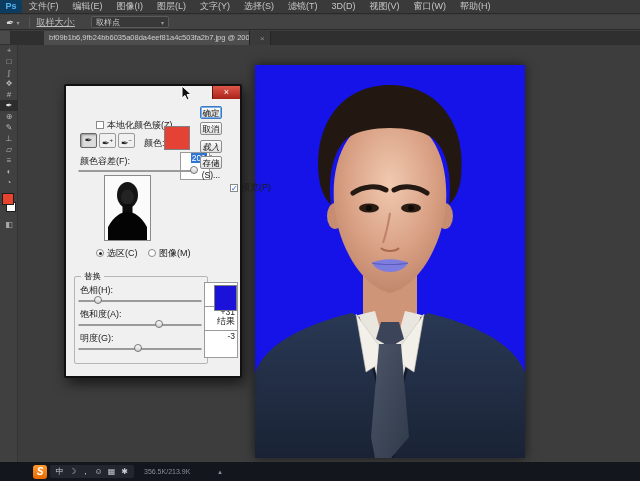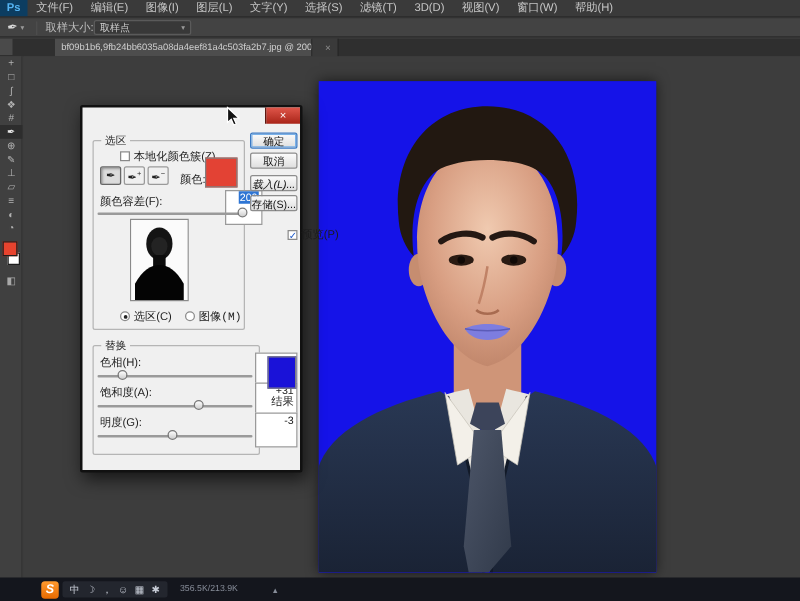--- a/index.html
+++ b/index.html
@@ -10,21 +10,21 @@
   .menubar { position:absolute; left:0; top:0; width:640px; height:14px; background:#3a3a3a; border-bottom:1px solid #2a2a2a; display:flex; align-items:flex-end; }
   .ps-logo { width:22px; height:14px; background:#0c3d61; color:#53b2f1; font-size:9px; font-weight:bold; display:flex; align-items:center; justify-content:center; }
   .menu-items { display:flex; }
   .menu-item { color:#c6c6c6; font-size:9px; padding:0 7px; line-height:14px; cursor:default; }
 
   
   .optionsbar { position:absolute; left:0; top:15px; width:640px; height:15px; background:#434343; border-bottom:1px solid #2b2b2b; display:flex; align-items:center; }
   .tool-icon-opt { color:#d6d6d6; font-size:10px; margin-left:6px; transform:rotate(-10deg); }
   .opt-caret { color:#9a9a9a; font-size:6px; margin:0 4px 0 2px; }
   .opt-sep { width:1px; height:11px; background:#2e2e2e; border-right:1px solid #555; margin:0 6px; }
-  .opt-label { color:#bdbdbd; font-size:9px; margin-right:0; }
+  .opt-label { color:#bdbdbd; font-size:9px; margin-right:16px;text-decoration:underline; }
   .opt-dropdown { background:#383838; border:1px solid #5a5a5a; height:12px; width:78px; display:flex; align-items:center; justify-content:space-between; padding:0 4px; border-radius:2px; }
   .opt-dropdown span { color:#cfcfcf; font-size:8px; }
   .opt-dropdown .dd-caret { color:#9a9a9a; font-size:6px; }
 
   
   .tabbar { position:absolute; left:0; top:31px; width:640px; height:14px; background:#2f2f2f; display:flex; }
   .panel-toggle { width:10px; height:13px; background:#4a4a4a; margin-right:34px; }
   .tab { display:flex; align-items:center; height:14px; padding:0 5px; font-size:7.5px; color:#9b9b9b; background:#3a3a3a; border-right:1px solid #242424; white-space:nowrap; overflow:hidden; }
   .tab.active { background:#4d4d4d; color:#cfcfcf; }
   .tab .tab-close { margin-left:5px; color:#8d8d8d; font-size:8px; }
@@ -56,21 +56,21 @@
   .eyebtn { position:absolute; width:17px; height:15px; background:#f0f0f0; border:1px solid #9a9a9a; border-radius:2px; font-size:9px; text-align:center; line-height:13px; color:#222; }
   .eyebtn.pressed { background:#dcdcdc; border:1px solid #666; box-shadow:inset 1px 1px 2px rgba(0,0,0,.35); }
   .eyebtn sup { font-size:6px; }
   .color-swatch { position:absolute; border:1px solid #808080; }
   .valbox { position:absolute; background:#fff; border:1px solid #9a9a9a; height:28px; font-size:8.5px; text-align:right; padding:0 2px; line-height:11px;margin-left:38px; }
   .valbox .sel { background:#2e75d4; color:#fff; padding:0 1px; }
   .slider { position:absolute; height:9px; }
   .slider .track { position:absolute; left:0; right:0; top:4px; height:2px; background:#fff; border:1px solid #9a9a9a; border-radius:1px; }
   .slider .thumb { position:absolute; top:0; width:8px; height:8px; margin-left:-4px; background:linear-gradient(#fdfdfd,#cfcfcf); border:1px solid #777; border-radius:50%; }
   .thumb-prev { position:absolute; left:38px; top:89px; width:47px; height:66px; background:#fff; border:1px solid #8a8a8a; }
-  .dlg-btn { position:absolute; left:134px; width:38px; height:13px; background:linear-gradient(#fbfbfb,#dfdfdf); border:1px solid #8d8d8d; border-radius:2px; font-size:8.5px; text-align:center; line-height:12px; color:#111; }
+  .dlg-btn { position:absolute; left:134px; width:22px; height:13px; background:linear-gradient(#fbfbfb,#dfdfdf); border:1px solid #8d8d8d; border-radius:2px; font-size:8.5px; text-align:center; line-height:12px; color:#111; }
   .dlg-btn.default { border:1px solid #3a79c3; box-shadow:0 0 0 1px #7ab1e8 inset; }
   .lbl { position:absolute; white-space:nowrap; }
 
   
   .cursor { position:absolute; left:181px; top:85px; }
 
   
   .taskbar { position:absolute; left:0; top:462px; width:640px; height:19px; background:#14161d; display:flex; align-items:center; }
   .sogou-logo { margin-left:33px; width:14px; height:14px; border-radius:3px; background:linear-gradient(#ff9a2e,#e76a00); color:#fff; font-weight:bold; font-size:10px; font-style:italic; text-align:center; line-height:14px; }
   .ime-bar { display:flex; align-items:center; margin-left:3px; background:#23262e; border-radius:2px; padding:1px 3px; }
@@ -200,23 +200,20 @@
 
         <path d="M117,198 C126,193 144,193 153,198 C147,210 123,210 117,198 Z" fill="#7d7de0"></path>
         <path d="M117,198 C126,200 144,200 153,198" stroke="#5b5bb8" stroke-width="1.2" fill="none"></path>
       </svg>
     </div>
   </div>
 
   <div class="dialog">
     <div class="dlg-close">×</div>
 
-    <div class="groupbox" style="left:8px; top:26px; width:122px; height:152px;">
-      <span class="group-label">选区</span>
-    </div>
     <span class="lbl" style="left:30px; top:33px;"><span class="cb"></span><span>本地化颜色簇(Z)</span></span>
 
     <div class="eyebtn pressed" style="left:14px; top:47px;"><span>✒</span></div>
     <div class="eyebtn" style="left:33px; top:47px;"><span>✒</span><sup>+</sup></div>
     <div class="eyebtn" style="left:52px; top:47px;"><span>✒</span><sup>−</sup></div>
     <span class="lbl" style="left:78px; top:51px;">颜色:</span>
     <div class="color-swatch" id="sel-color-swatch" style="left: 98px; top: 40px; width: 26px; height: 24px; background: rgb(227, 66, 52);"></div>
 
     <span class="lbl" style="left:14px; top:69px;">颜色容差(F):</span>
     <div class="valbox" style="left:76px; top:66px; width:30px;"><span class="sel">200</span></div>
@@ -228,21 +225,21 @@
     <div class="thumb-prev">
       <svg width="45" height="64" viewBox="0 0 45 64">
         <rect width="45" height="64" fill="#fbfbfb"></rect>
         <ellipse cx="22.5" cy="19" rx="10.5" ry="13" fill="#141414"></ellipse>
         <ellipse cx="22.5" cy="21" rx="6.5" ry="7.5" fill="#232323"></ellipse>
         <rect x="17.5" y="28" width="10" height="9" fill="#0c0c0c"></rect>
         <path d="M3,64 L3,51 C9,40 16,36 22.5,36 C29,36 36,40 42,51 L42,64 Z" fill="#040404"></path>
       </svg>
     </div>
     <span class="lbl" style="left:30px; top:161px;"><span class="radio on"></span><span>选区(C)</span></span>
-    <span class="lbl" style="left:82px; top:161px;font-family:Liberation Mono, monospace;"><span class="radio"></span><span>图像(M)</span></span>
+    <span class="lbl" style="left:82px; top:161px;"><span class="radio"></span><span>图像(M)</span></span>
 
     <div class="groupbox" style="left:8px; top:190px; width:134px; height:88px;">
       <span class="group-label">替换</span>
     </div>
     <span class="lbl" style="left:14px; top:198px;">色相(H):</span>
     <div class="valbox" style="left:100px; top:196px; width:34px;font-family:Liberation Serif, serif;"><span>-122</span></div>
     <div class="slider" style="left:12px; top:210px; width:124px;">
       <div class="track"></div>
         <div class="thumb" style="left: 16.1111%;"></div>
     </div>

